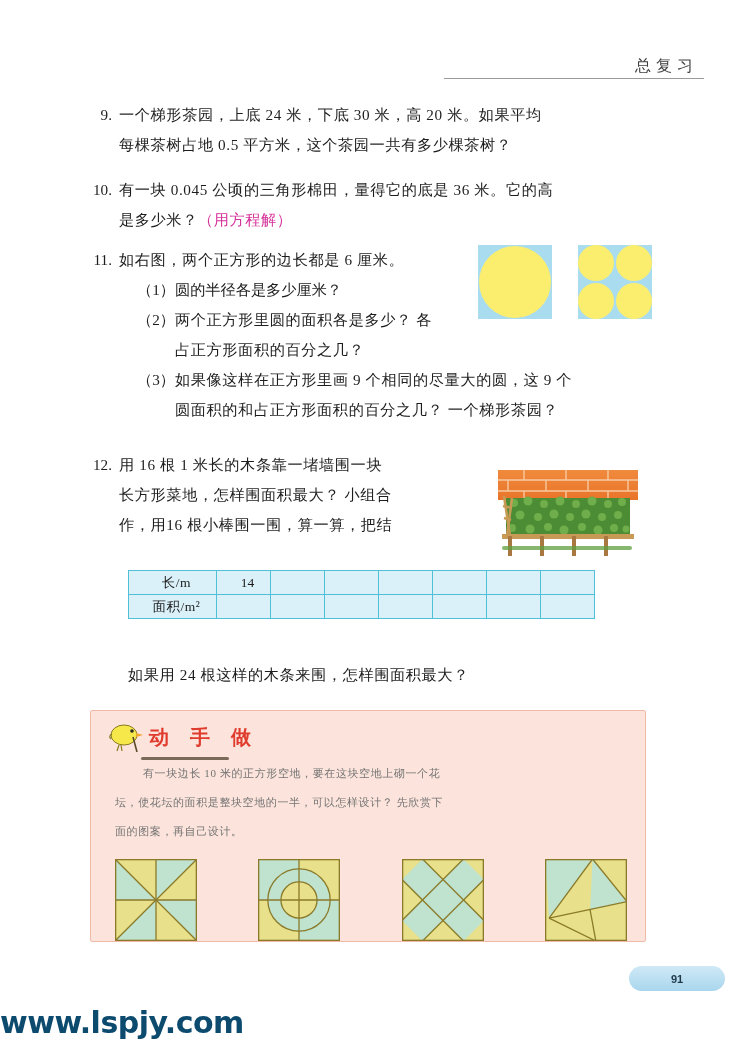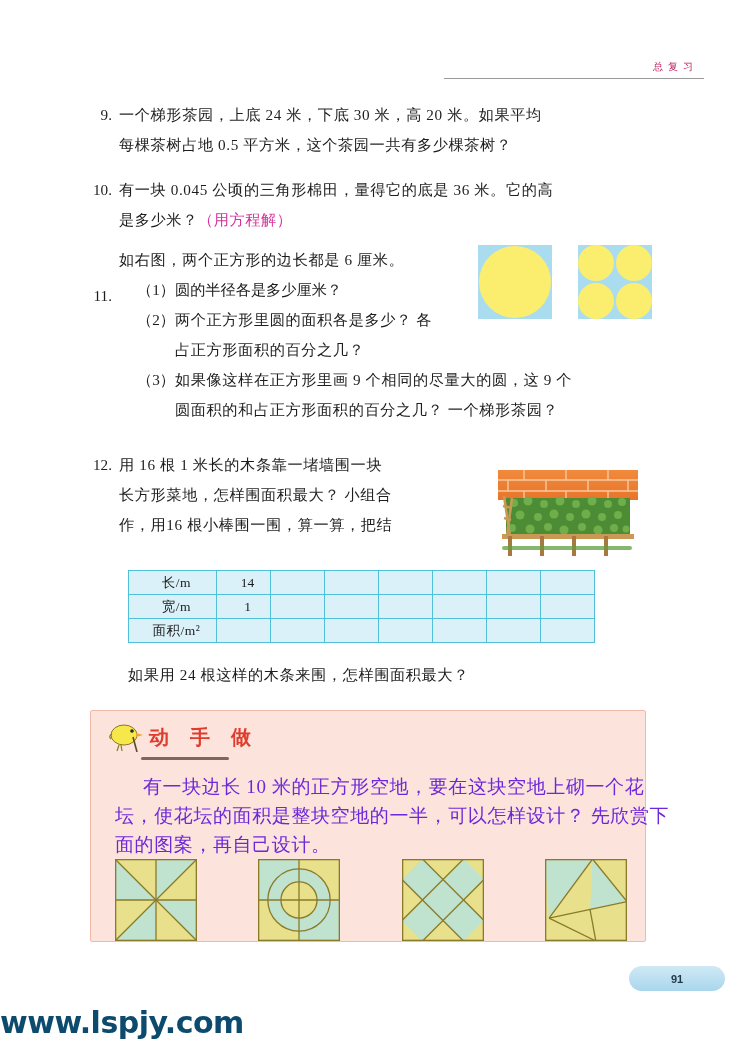--- a/index.html
+++ b/index.html
@@ -21,22 +21,22 @@
   
   .runhead {
     position: absolute;
     top: 56px;
     left: 0;
     right: 38px;
     text-align: right;
   }
   .runhead-title {
     display: inline-block;
-    font-size: 10px;
-    color: #be185d;
+    font-size: 16px;
+    color: #404040;
     letter-spacing: 5px;
     padding: 0 4px 4px 4px;
     font-family: Liberation Sans, sans-serif;
   }
   .runhead-rule {
     position: absolute;
     top: 78px;
     left: 444px;
     right: 36px;
     height: 1px;
@@ -167,25 +167,25 @@
     left: 50px;
     top: 46px;
     width: 88px;
     height: 3px;
     background: #7b6a5a;
     border-radius: 2px;
   }
   .hand-text {
     position: absolute;
     left: 24px;
-    top: 61px;
+    top: 48px;
     width: 516px;
-    font-size: 19px;
+    font-size: 11px;
     line-height: 29px;
-    color: #6d28d9;
+    color: #737373;
     letter-spacing: 0.5px;
   }
   .hand-text .first { padding-left: 28px; }
 
   .patterns {
     position: absolute;
     left: 24px;
     top: 148px;
     width: 512px;
     display: flex;
@@ -247,21 +247,21 @@
     <span class="prob-num" style="width:32px;">10.</span>
     <span class="prob-body">
       <div class="ln">有一块 0.045 公顷的三角形棉田，量得它的底是 36 米。它的高</div>
       <div class="ln">
         <span>是多少米？</span><span class="hint">（用方程解）</span>
       </div>
     </span>
   </div>
 
   <div class="prob" style="left:80px; top:245px; width:574px;">
-    <span class="prob-num" style="width:32px;margin-top:36px;">11.</span>
+    <span class="prob-num" style="width:32px;">11.</span>
     <span class="prob-body">
       <div class="ln">如右图，两个正方形的边长都是 6 厘米。</div>
       <div class="sub">
         <span class="sub-mark">（1）</span>
         <span class="sub-text">圆的半径各是多少厘米？</span>
       </div>
       <div class="sub">
         <span class="sub-mark">（2）</span>
         <span class="sub-text">
           <div class="ln">两个正方形里圆的面积各是多少？ 各</div>
@@ -374,30 +374,20 @@
       <td class="lbl">长/m</td>
       <td class="cell">14</td>
       <td class="cell"></td>
       <td class="cell"></td>
       <td class="cell"></td>
       <td class="cell"></td>
       <td class="cell"></td>
       <td class="cell"></td>
     </tr>
     <tr>
-      <td class="lbl">宽/m</td>
-      <td class="cell">1</td>
-      <td class="cell"></td>
-      <td class="cell"></td>
-      <td class="cell"></td>
-      <td class="cell"></td>
-      <td class="cell"></td>
-      <td class="cell"></td>
-    </tr>
-    <tr>
       <td class="lbl">面积/m²</td>
       <td class="cell"></td>
       <td class="cell"></td>
       <td class="cell"></td>
       <td class="cell"></td>
       <td class="cell"></td>
       <td class="cell"></td>
       <td class="cell"></td>
     </tr>
   </tbody>

